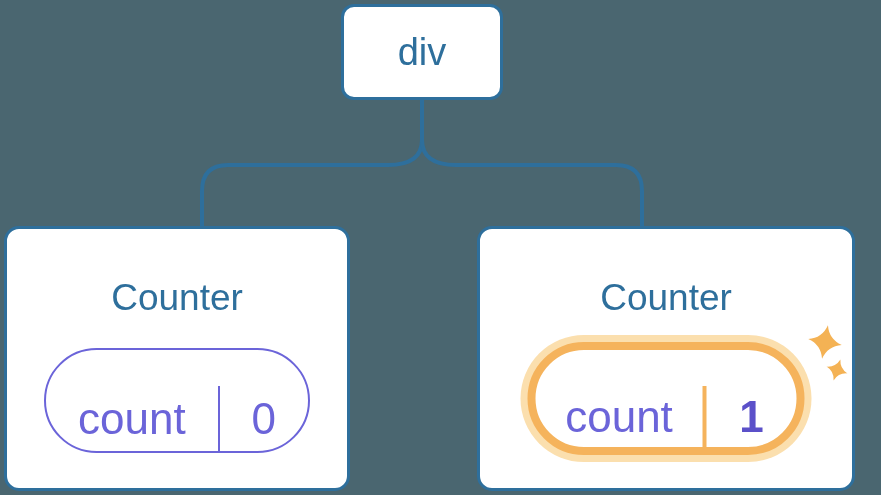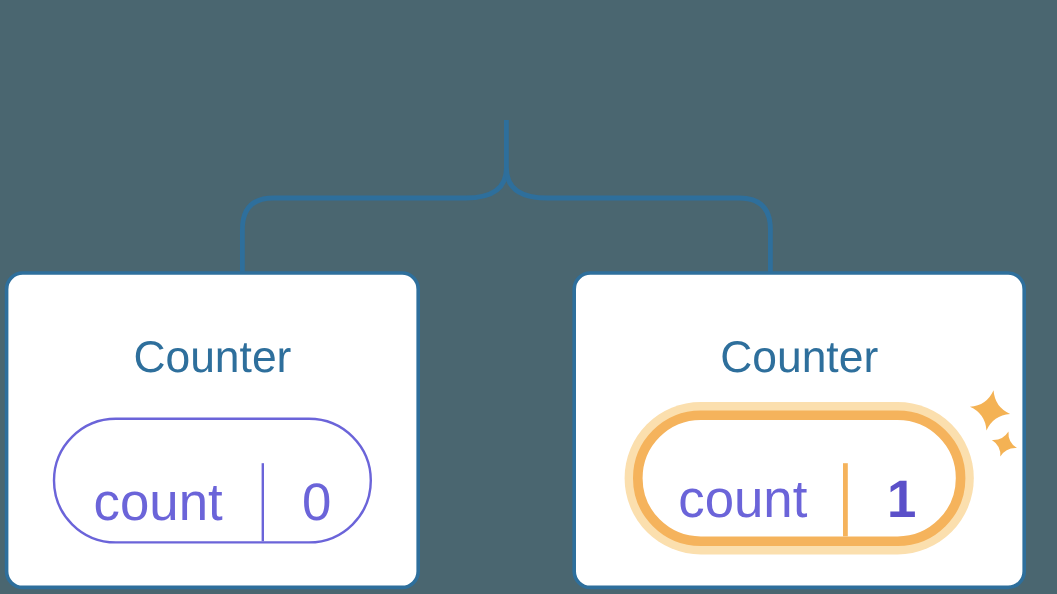--- a/index.html
+++ b/index.html
@@ -75,20 +75,23 @@
 <body>
 
 <div class="stage">
 
   <svg class="connectors" viewBox="0 0 881 495" xmlns="http://www.w3.org/2000/svg">
     <path d="M422 100 V140"></path>
     <path d="M422 140 Q422 165 388 165 H228 Q202 165 202 191 V227"></path>
     <path d="M422 140 Q422 165 456 165 H616 Q642 165 642 191 V227"></path>
   </svg>
 
+  <div class="root-node">
+    <span>div</span>
+  </div>
 
   <section class="card card-left">
     <h2 class="card-title">Counter</h2>
     <div class="pill pill-plain">
       <div class="pill-cell pill-key">count</div>
       <div class="pill-cell pill-value">0</div>
     </div>
   </section>
 
   <section class="card card-right">

